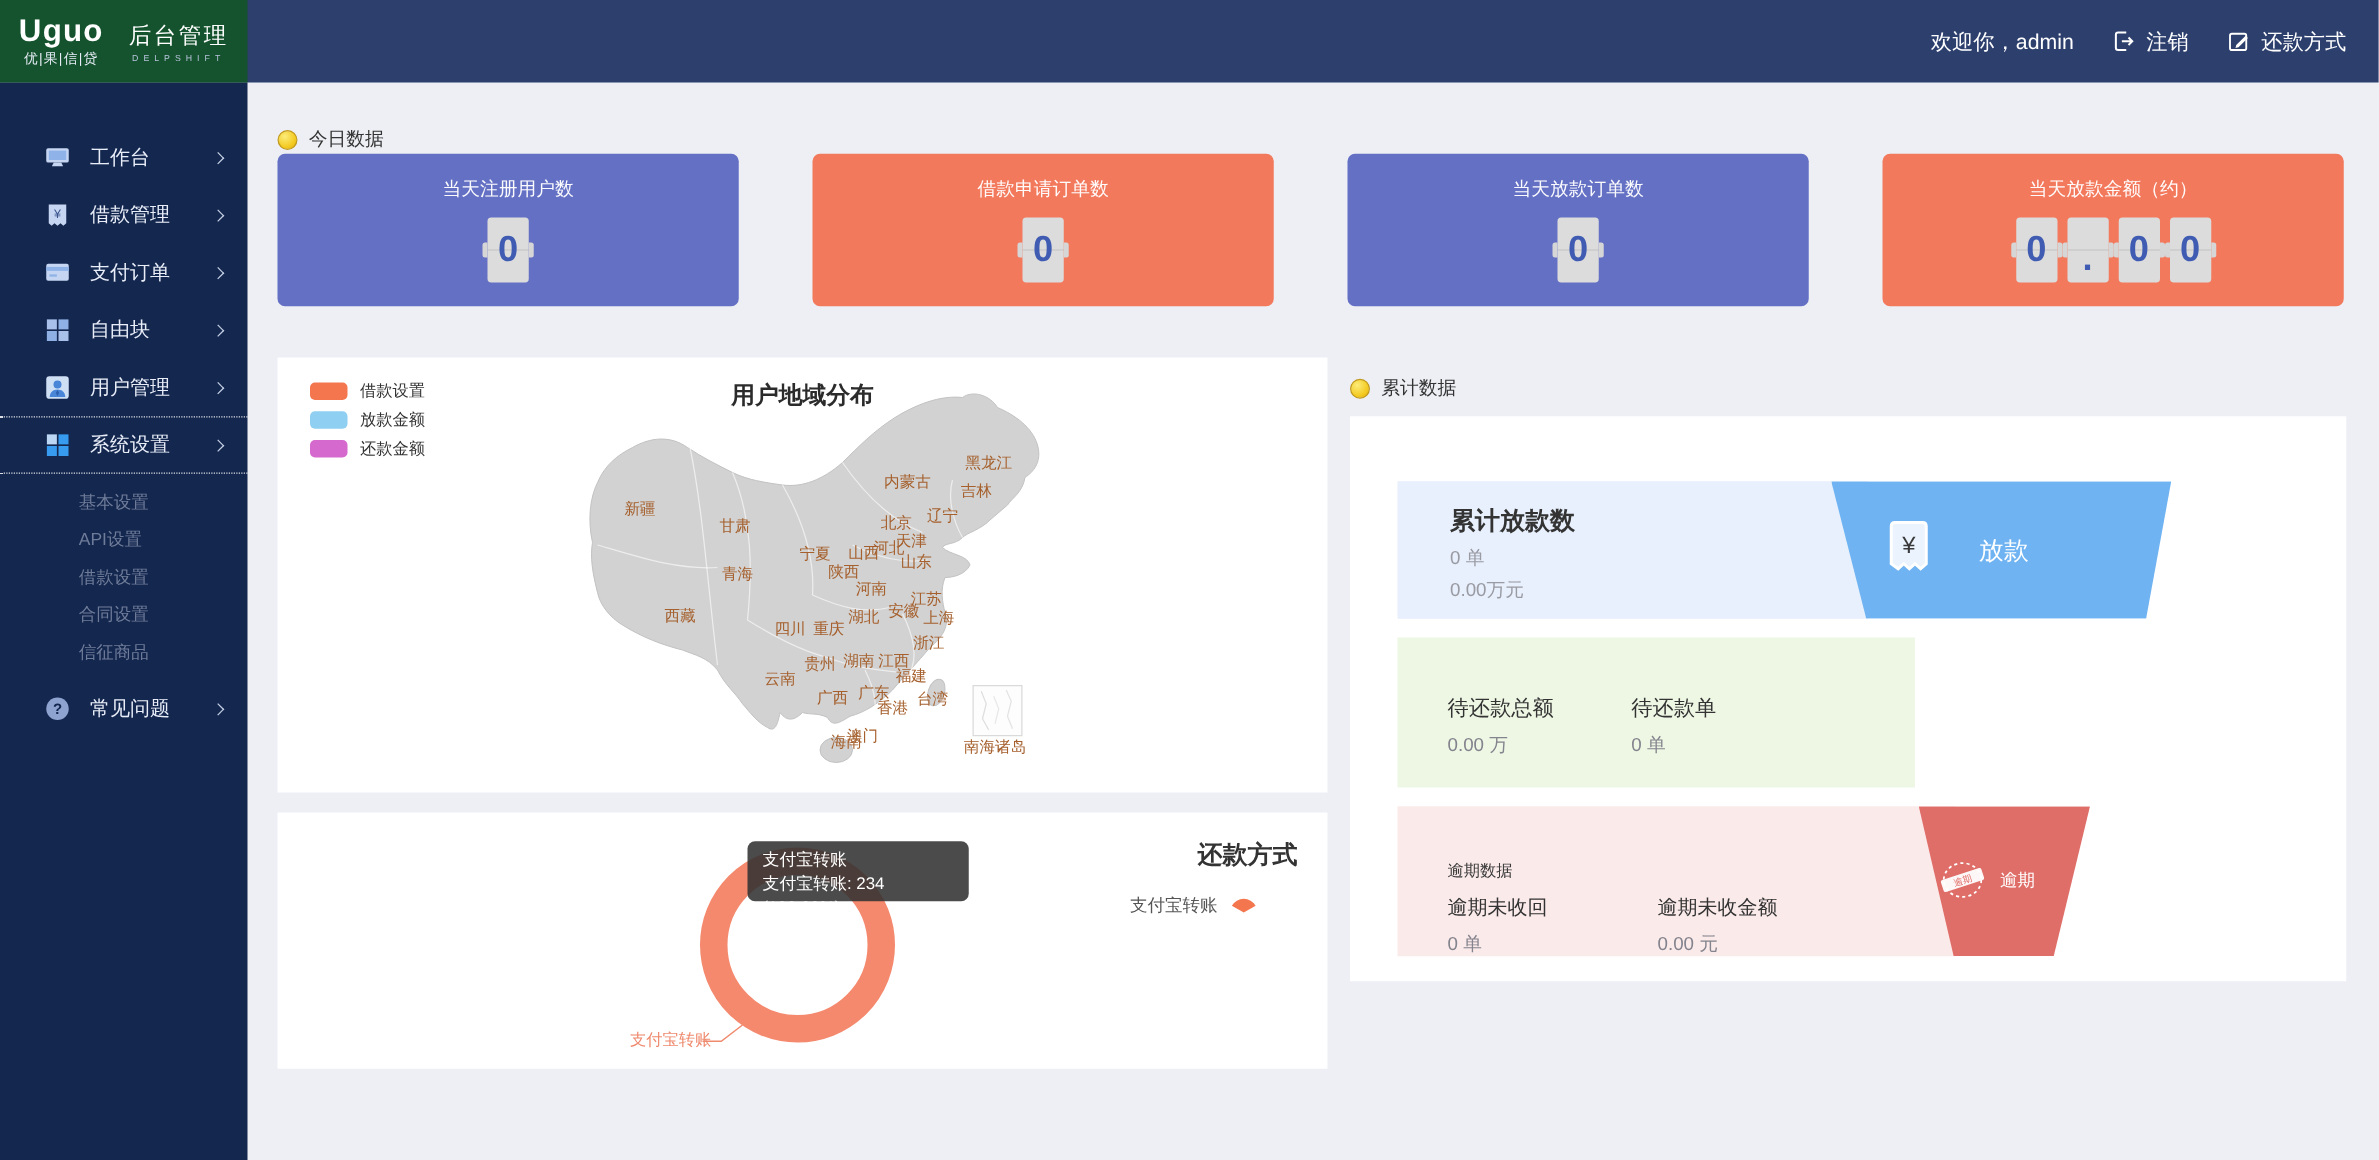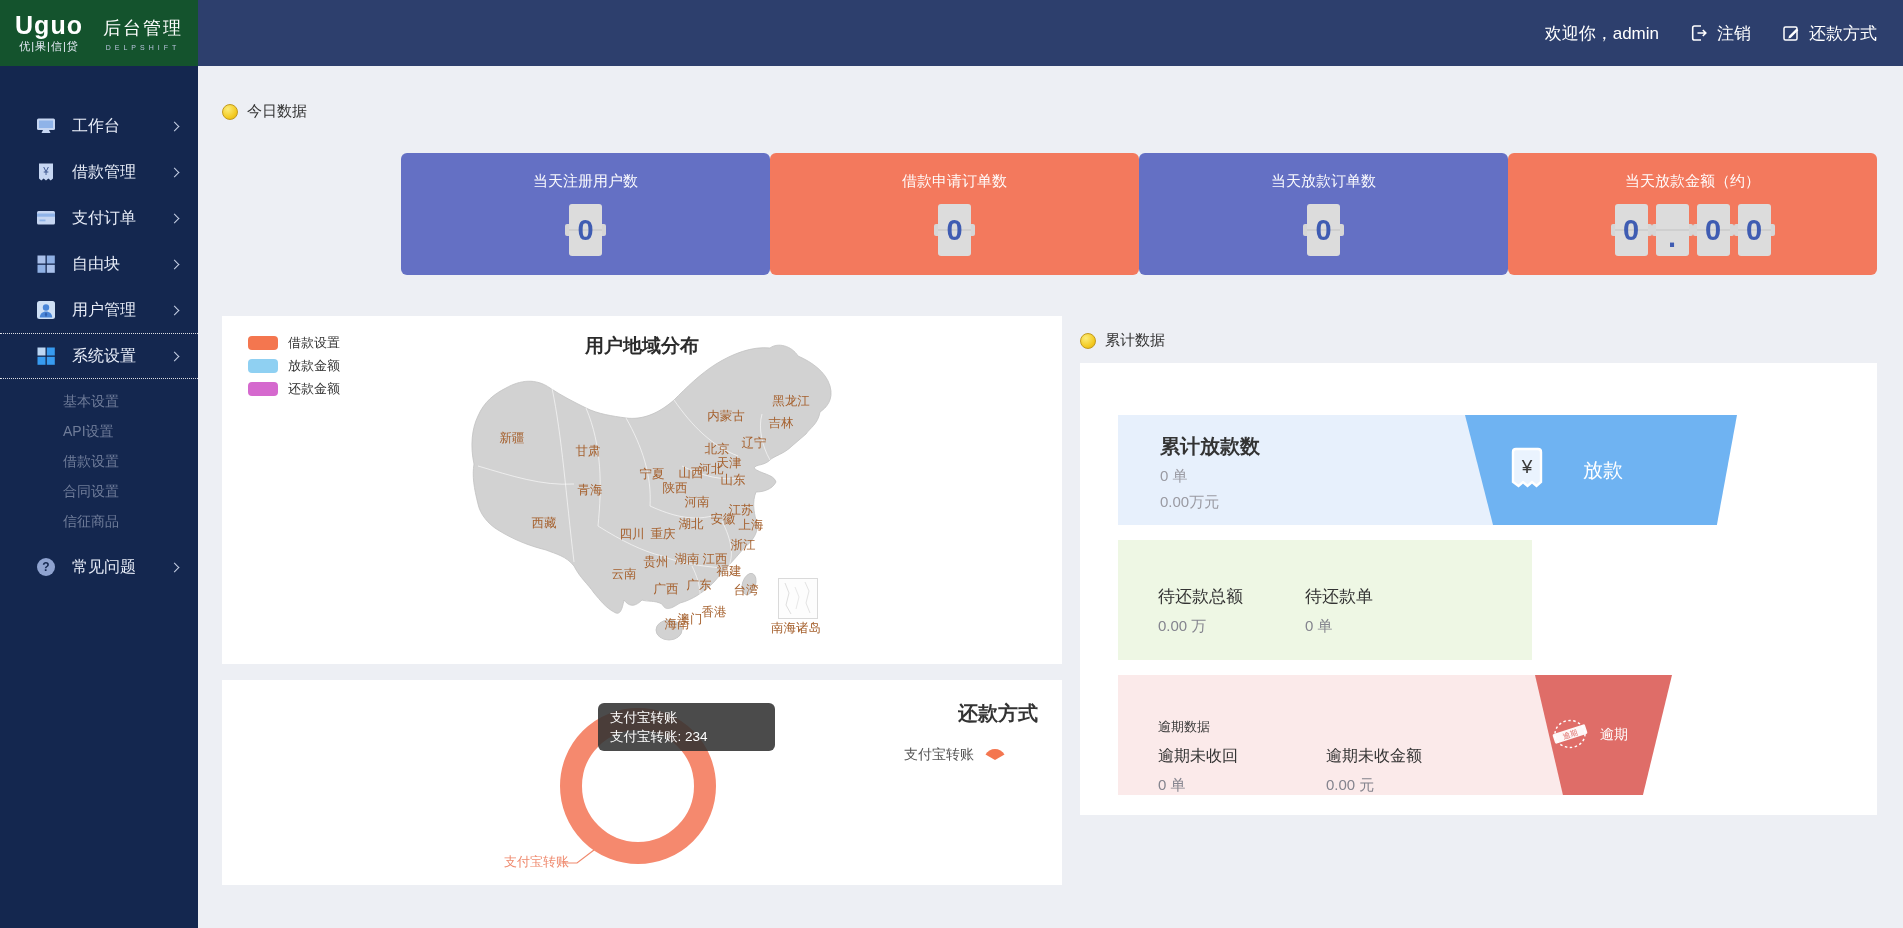--- a/index.html
+++ b/index.html
@@ -27,21 +27,21 @@
   .chev { margin-left:auto; width:7px; height:7px; border-right:1.7px solid #c7d1e6; border-top:1.7px solid #c7d1e6; transform:rotate(45deg); }
   .submenu { padding:7px 0 8px; }
   .submenu-item { height:30px; line-height:30px; padding-left:63px; color:#6f7c99; font-size:14px; cursor:pointer; }
 
   
   .content { position:absolute; left:198px; top:66px; width:1705px; height:862px; padding:0 26px 0 24px; }
   .section-head { display:flex; align-items:center; gap:9px; font-size:15px; color:#333; }
   .coin { width:16px; height:16px; border-radius:50%; background:radial-gradient(circle at 35% 30%, #fcec79, #f3c91f 65%, #d9a916); border:1px solid #c29a1d; }
   #today-head { margin-top:36px; }
 
-  .cards { display:flex; margin-top:32px;justify-content:flex-end; }
+  .cards { display:flex; gap:59px; margin-top:2px; }
   .stat-card { width:369px; height:122px; border-radius:6px; color:#fff; text-align:center; }
   .stat-title { margin-top:19px; font-size:15px; color:rgba(255,255,255,.97); }
   .counter { margin-top:13px; display:flex; justify-content:center; gap:8px; }
   .digit { position:relative; width:33px; height:52px; border-radius:3px; background:linear-gradient(#dcdcdc 0 48%, #cfcfcf 48% 52%, #dcdcdc 52%);
            display:flex; align-items:center; justify-content:center; font-size:29px; font-weight:bold; color:#3f5cb2; }
   .digit::before, .digit::after { content:""; position:absolute; top:50%; transform:translateY(-50%); width:4px; height:12px; background:#d6d6d6; }
   .digit::before { left:-4px; border-radius:2px 0 0 2px; }
   .digit::after { right:-4px; border-radius:0 2px 2px 0; }
   .digit.dot { align-items:flex-end; padding-bottom:2px; }
 
@@ -323,21 +323,21 @@
             <span class="prov" style="left: 441px; top: 218px;">重庆</span>
             <span class="prov" style="left: 521px; top: 229px;">浙江</span>
             <span class="prov" style="left: 465px; top: 243px;">湖南</span>
             <span class="prov" style="left: 493px; top: 243px;">江西</span>
             <span class="prov" style="left: 434px; top: 246px;">贵州</span>
             <span class="prov" style="left: 507px; top: 255px;">福建</span>
             <span class="prov" style="left: 402px; top: 258px;">云南</span>
             <span class="prov" style="left: 444px; top: 273px;">广西</span>
             <span class="prov" style="left: 477px; top: 269px;">广东</span>
             <span class="prov" style="left: 524px; top: 274px;">台湾</span>
-            <span class="prov" style="left: 492px; top: 296px;">香港</span>
+            <span class="prov" style="left: 492px; top: 281px;">香港</span>
             <span class="prov" style="left: 468px; top: 303px;">澳门</span>
             <span class="prov" style="left: 455px; top: 308px;">海南</span>
             <span class="prov" style="left: 504px; top: 100px;">内蒙古</span>
             <span class="prov" style="left: 569px; top: 85px;">黑龙江</span>
             <span class="prov" style="left: 559px; top: 107px;">吉林</span>
             <span class="prov" style="left: 532px; top: 127px;">辽宁</span>
             <span class="prov" style="left: 574px; top: 312px;">南海诸岛</span>
           </div>
       </div>
 

